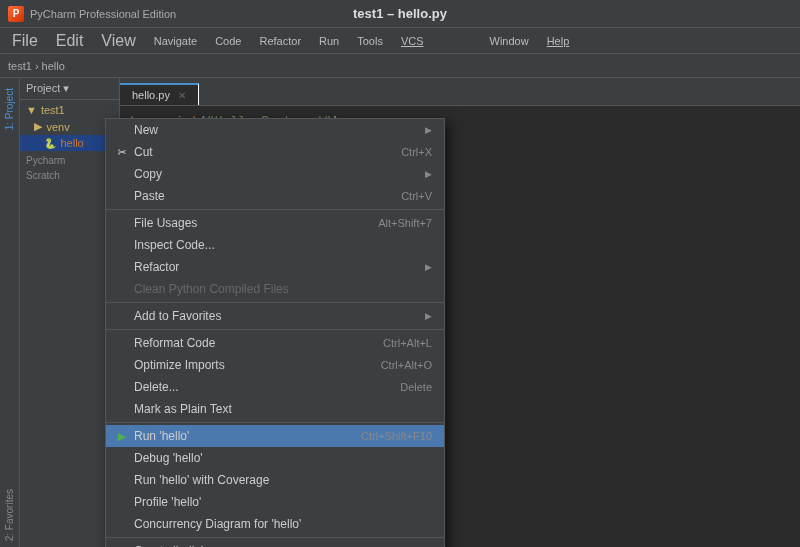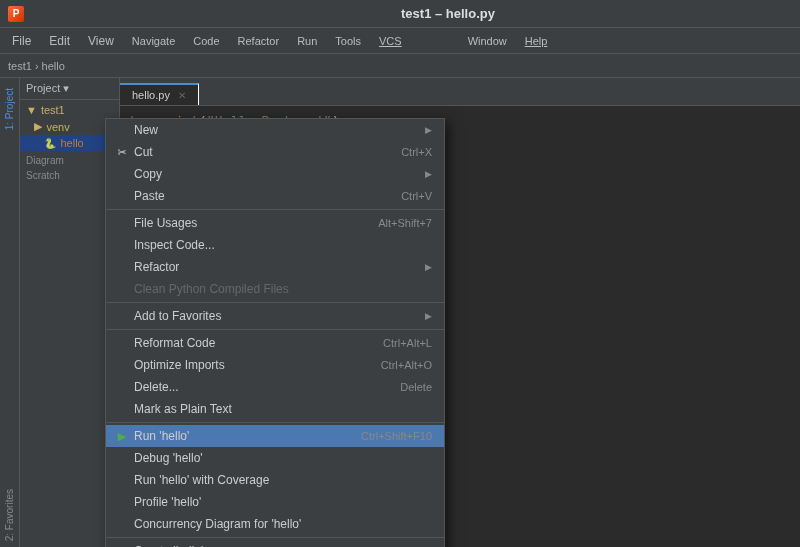--- a/index.html
+++ b/index.html
@@ -49,21 +49,21 @@
       background: #3c3f41;
       height: 26px;
       display: flex;
       align-items: center;
       padding: 0 4px;
       border-bottom: 1px solid #555;
       gap: 2px;
     }
     .menu-item {
       color: #bbbbbb;
-      font-size: 12px;
+      font-size: 16px;
       padding: 2px 8px;
       cursor: pointer;
       border-radius: 3px;
     }
 
     
     .breadcrumb-bar {
       background: #3c3f41;
       height: 24px;
       display: flex;
@@ -247,22 +247,23 @@
     .ctx-icon.run-green { color: #4caf50; }
 
     .ctx-label { flex: 1; }
   </style>
 </head>
 <body>
 
 <div class="title-bar">
   <div class="title-bar-left">
     <div class="app-icon">P</div>
+    <span style="color:#aaa;font-size:11px;">PyCharm Professional Edition</span>
   </div>
-  <div class="title-bar-title" style="position:absolute;left:50%;transform:translateX(-50%);margin-left:48px;">test1 – hello.py</div>
+  <div class="title-bar-title" style="position:absolute;left:50%;transform:translateX(-50%);">test1 – hello.py</div>
 </div>
 
 <div class="menu-bar">
   <div class="menu-item">File</div>
   <div class="menu-item">Edit</div>
   <div class="menu-item">View</div>
   <div class="menu-item" style="font-size:11px;">Navigate</div>
   <div class="menu-item" style="font-size:11px;">Code</div>
   <div class="menu-item" style="font-size:11px;">Refactor</div>
   <div class="menu-item" style="font-size:11px;">Run</div>
@@ -295,21 +296,21 @@
       </div>
       <div class="tree-item tree-indent-1">
         <span class="folder-icon">▶</span>
         <span style="color:#c8ae62;">venv</span>
       </div>
       <div class="tree-item tree-indent-2 selected">
         <span class="py-icon" style="font-size:10px;">🐍</span>
         <span style="color:#cc7832;">hello</span>
       </div>
       <div class="tree-item" style="margin-top:2px;">
-        <span style="color:#888;font-size:10px;">Diagram</span>
+        <span style="color:#888;font-size:10px;">Pycharm</span>
       </div>
       <div class="tree-item">
         <span style="color:#888;font-size:10px;">Scratch</span>
       </div>
     </div>
   </div>
 
   <div class="editor-area">
     <div class="editor-tabs">
       <div class="editor-tab active">

